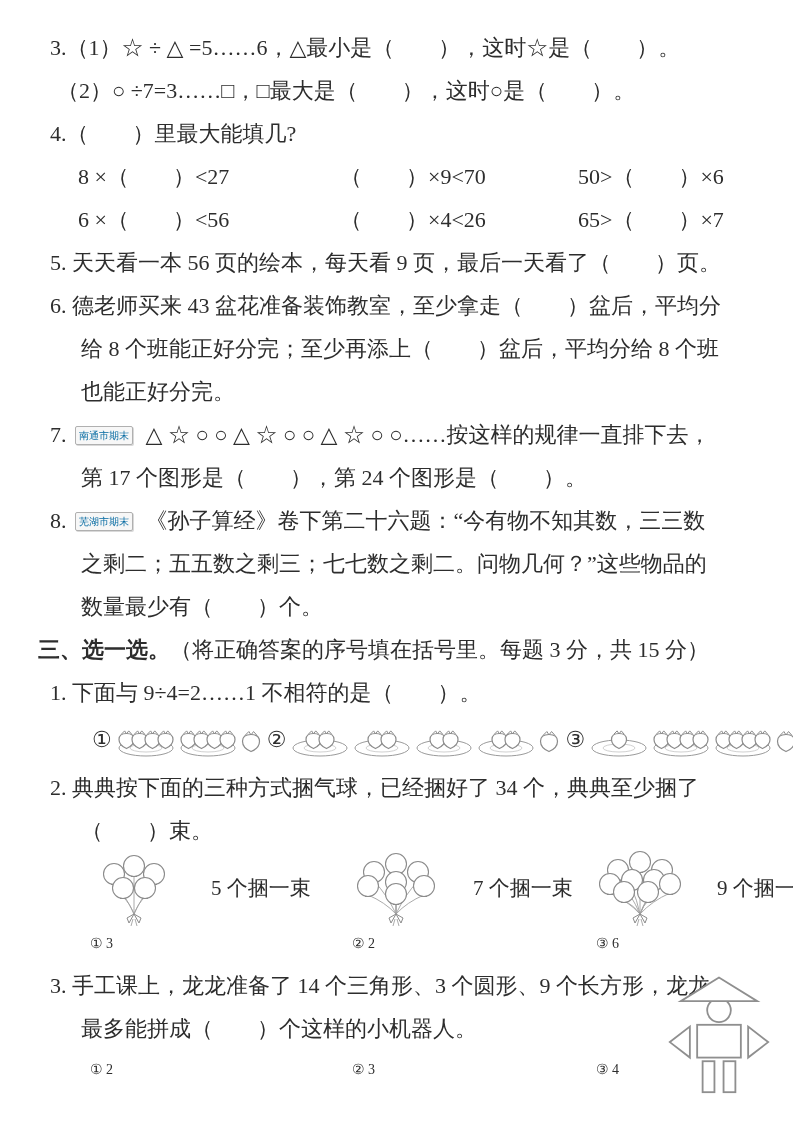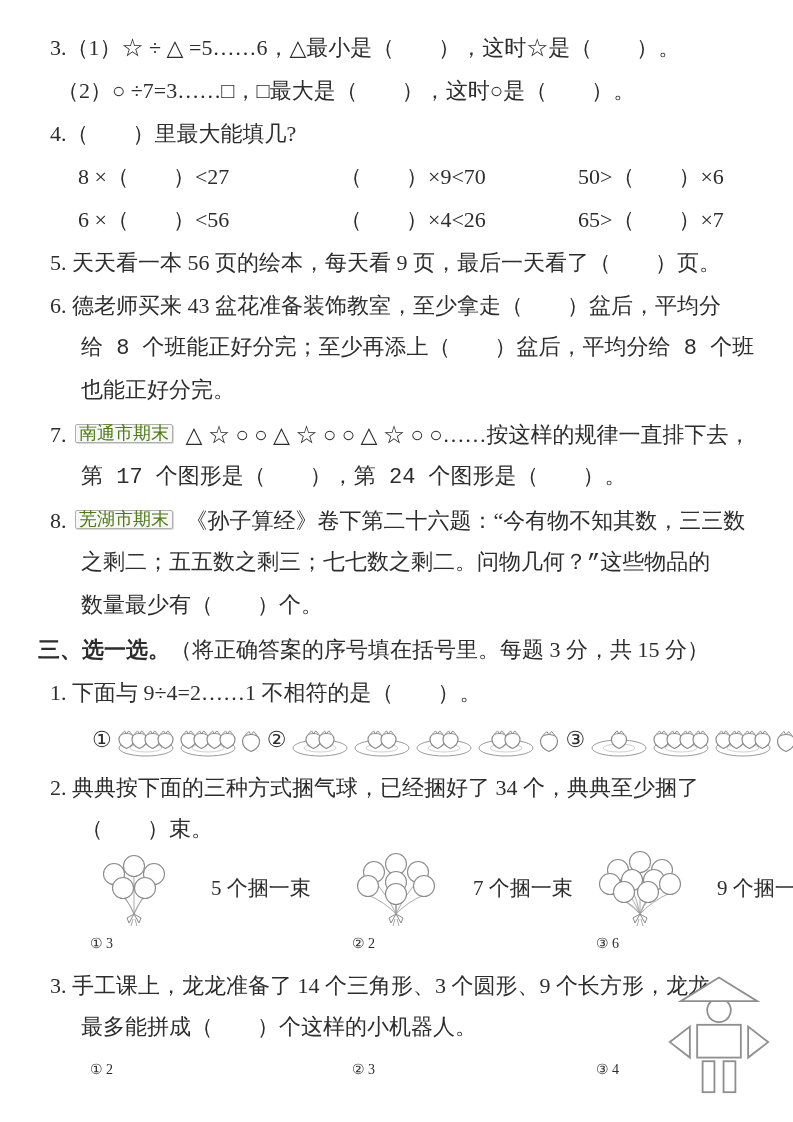--- a/index.html
+++ b/index.html
@@ -8,33 +8,33 @@
     width:793px;height:1122px;
     margin:0 auto;
     background:#ffffff;
     box-sizing:border-box;
     padding:26px 36px 0 50px;
     font-family:"Liberation Serif","DejaVu Serif",serif;
     color:#2d2d2d;
     overflow:hidden;
   }
   .ln{height:43px;line-height:43px;font-size:22px;white-space:nowrap;}
-  .ind{padding-left:31px;font-family:Liberation Mono, monospace;}
+  .ind{padding-left:31px;}
   .ind-sm{padding-left:7px;}
   .grid3{display:flex;padding-left:28px;}
   .g1{width:262px;}
   .g2{width:238px;}
   .g3{flex:1;}
   .badge{
     display:inline-block;
     font-family:"Liberation Sans","DejaVu Sans",sans-serif;
-    font-size:18px;line-height:17px;
+    font-size:10px;line-height:17px;
     border:1px solid #b0b0b0;border-radius:2px;
     padding:0 3px;margin:0 7px 0 3px;
-    color:#4d7c0f;background:#f7f7f7;
+    color:#0369a1;background:#f7f7f7;
     box-shadow:1px 1px 0 #d9d9d9;
     vertical-align:3px;
   }
   .head{margin-left:-12px;}
   .head .b{font-weight:bold;}
   .straw-row{display:flex;justify-content:space-between;align-items:center;
     height:52px;padding:0 14px 0 42px;}
   .straw-group{display:flex;align-items:center;}
   .opt-circ{font-size:22px;margin-right:2px;}
   .c2-grid{display:grid;grid-template-columns:262px 244px 1fr;padding-left:40px;}

